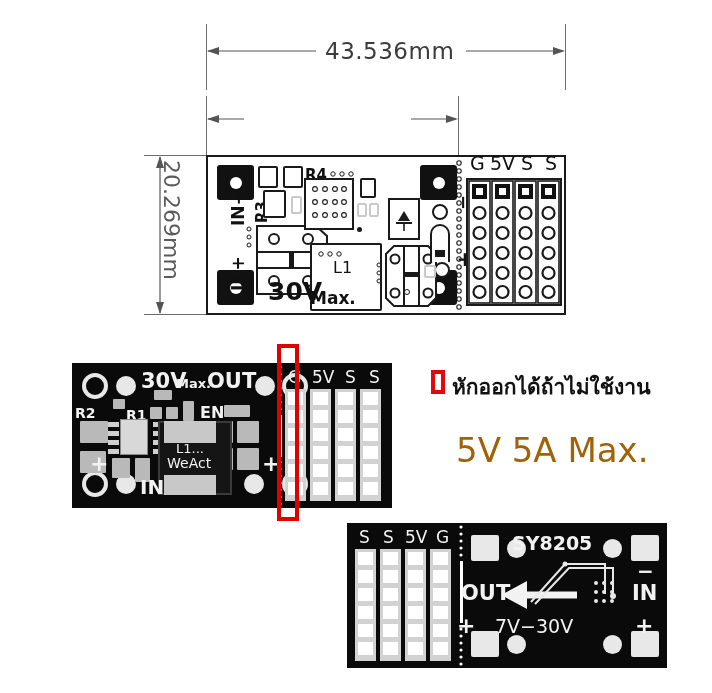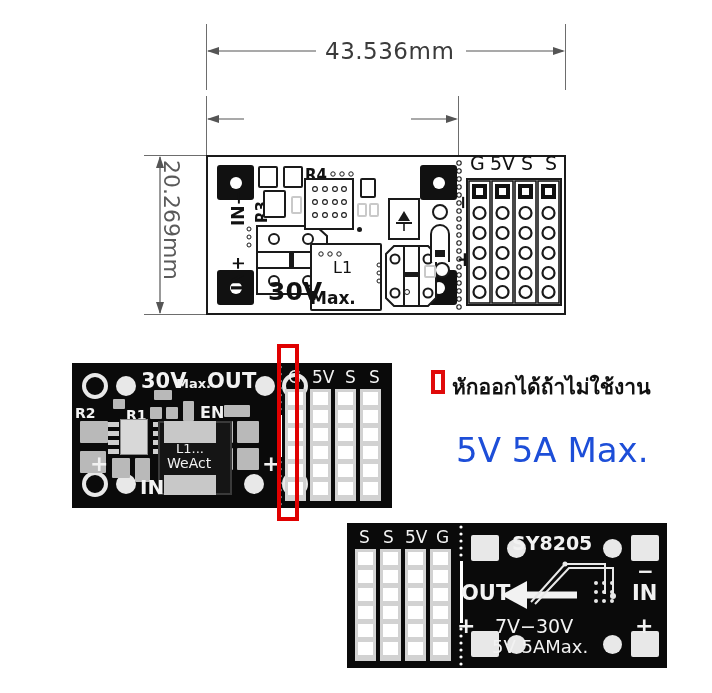--- a/index.html
+++ b/index.html
@@ -42,21 +42,21 @@
   .wtext{color:#f2f2f2;font-family:"DejaVu Sans",sans-serif;white-space:nowrap;font-weight:400;}
   .gpad{background:#b9b9b9;border-radius:1px;}
   .redbox{border:4px solid #e00000;box-sizing:border-box;background:transparent;}
   .redmark{border:4px solid #e00a0a;box-sizing:border-box;background:#fff;}
 
   .thai{
     font-family:"DejaVu Sans",sans-serif;font-size:21px;color:#111;
     white-space:nowrap;font-weight:700;
   }
   .bigspec{
-    font-family:"DejaVu Sans",sans-serif;font-size:34px;color:#1d4ed8;white-space:nowrap;
+    font-family:"DejaVu Sans",sans-serif;font-size:34px;color:#a16207;white-space:nowrap;
   }
   .hdr-label{font-family:"DejaVu Sans",sans-serif;font-size:19px;color:#111;}
 </style>
 </head>
 <body>
 
 <div class="stage">
 
   <div class="abs" style="left:0;top:0;width:712px;height:340px;">
 
@@ -477,21 +477,20 @@
     <div class="abs wpad" style="left:284px;top:108px;width:28px;height:26px;"></div>
     <div class="abs wpad-r" style="left:256px;top:112px;width:19px;height:19px;"></div>
 
     <div class="abs wtext" style="left:165px;top:9px;font-size:19px;font-weight:600;">SY8205</div>
     <div class="abs wtext" style="left:114px;top:58px;font-size:21px;font-weight:600;">OUT</div>
     <div class="abs wtext" style="left:285px;top:58px;font-size:21px;font-weight:600;">IN</div>
     <div class="abs wtext" style="left:290px;top:36px;font-size:20px;font-weight:700;">−</div>
     <div class="abs wtext" style="left:110px;top:90px;font-size:22px;font-weight:700;">+</div>
     <div class="abs wtext" style="left:288px;top:90px;font-size:22px;font-weight:700;">+</div>
     <div class="abs wtext" style="left:148px;top:92px;font-size:19px;font-weight:500;">7V−30V</div>
-    <div class="abs wtext" style="left:145px;top:113px;font-size:18px;font-weight:500;">5V  5AMax.</div>
 
     <svg class="abs" style="left:152px;top:55px;" width="80" height="34" viewBox="0 0 80 34">
       <line x1="22" y1="17" x2="78" y2="17" stroke="#f2f2f2" stroke-width="7"></line>
       <polygon points="2,17 28,3 28,31" fill="#f2f2f2"></polygon>
     </svg>
 
     <svg class="abs" style="left:180px;top:35px;" width="120" height="48" viewBox="0 0 120 48">
       <polyline points="4,44 38,6 78,6 78,36" fill="none" stroke="#e8e8e8" stroke-width="2"></polyline>
       <polyline points="8,46 42,10 86,10 86,38" fill="none" stroke="#e8e8e8" stroke-width="2"></polyline>
       <circle cx="38" cy="6" r="2.5" fill="#e8e8e8"></circle>

